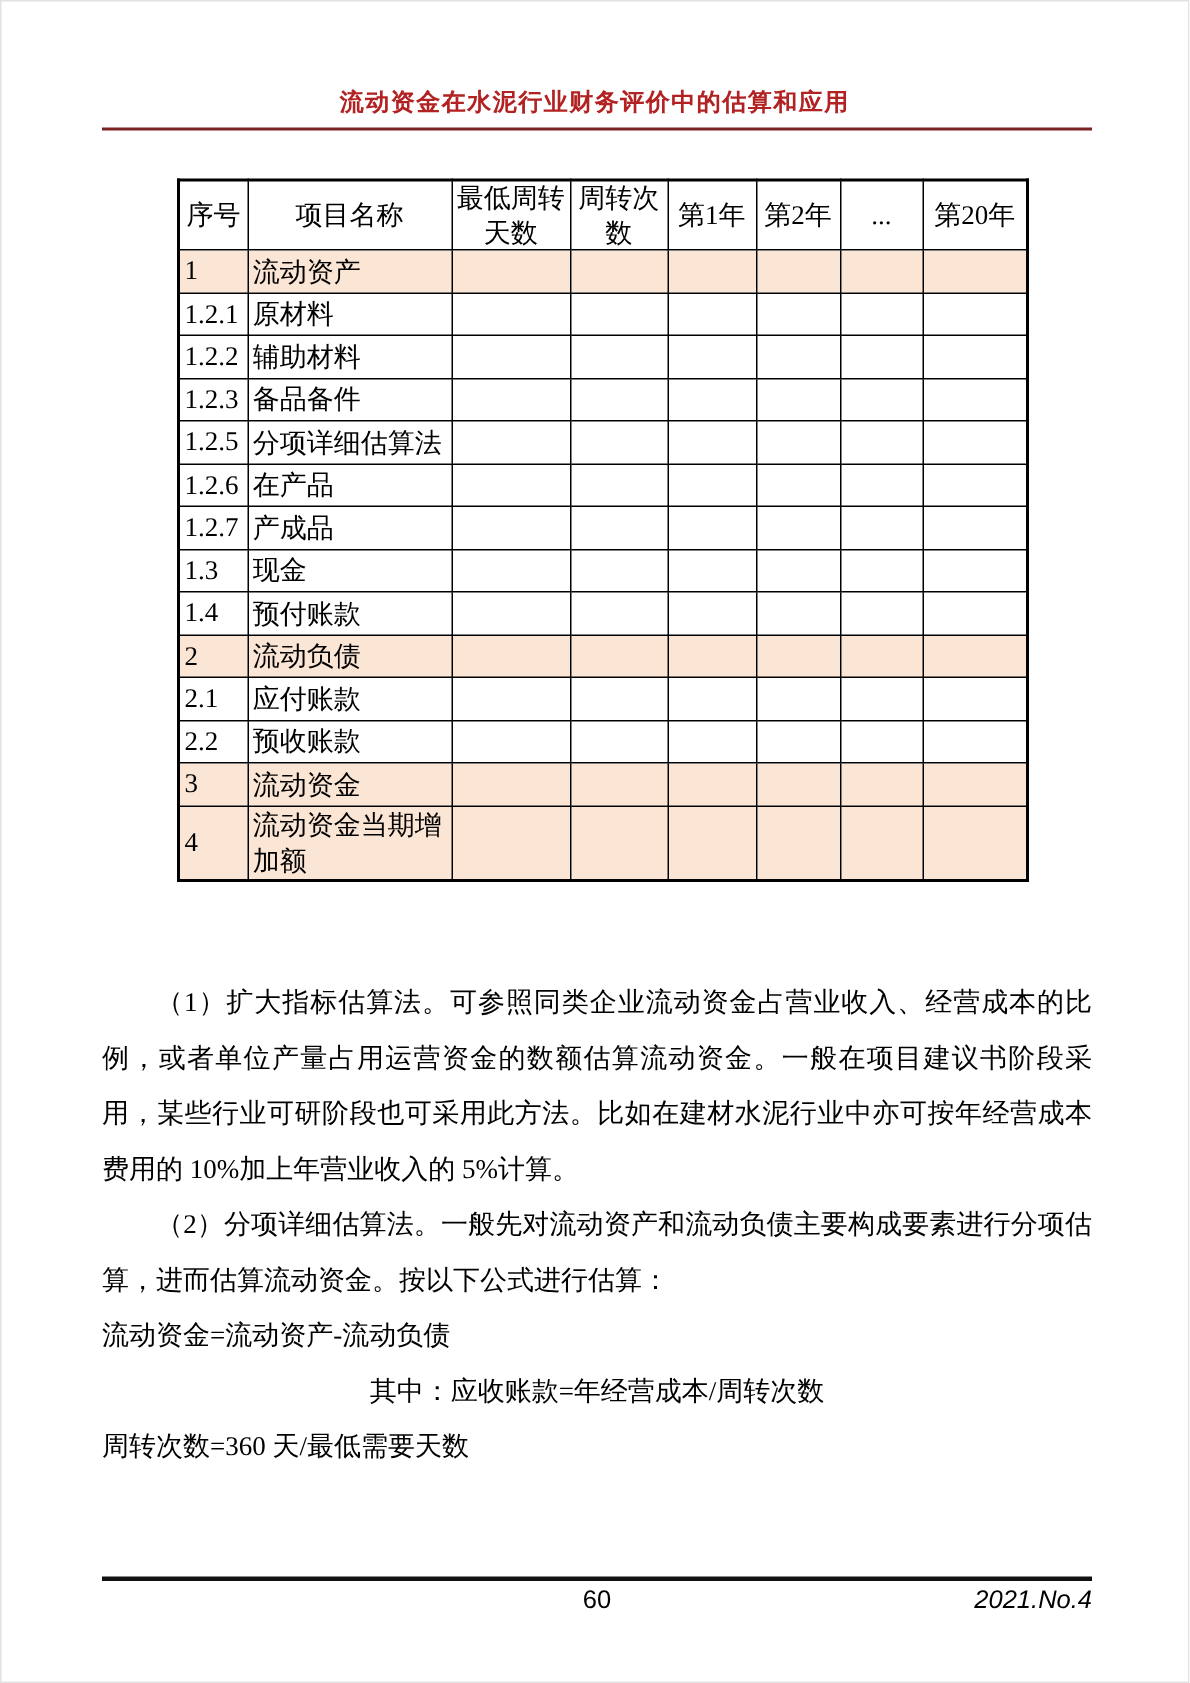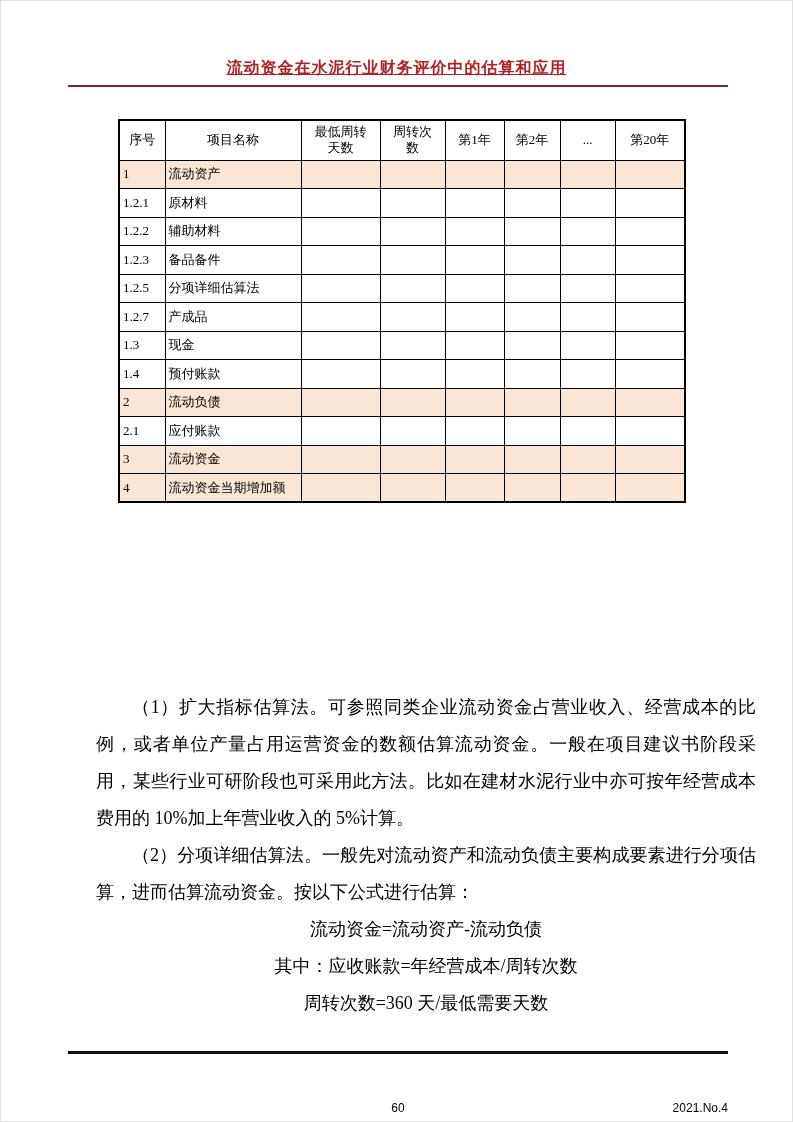--- a/index.html
+++ b/index.html
@@ -17,37 +17,36 @@
   
   .doc-title {
     position: absolute;
     top: 57px; left: 0;
     width: 100%;
     text-align: center;
     font-size: 16px;
     font-weight: bold;
     color: #b22222;
     letter-spacing: 1px;
-    text-decoration: underline;
   }
   .title-rule {
     position: absolute;
     top: 84px; left: 67px;
     width: 660px; height: 2px;
     background: #7b2222;
   }
   
   .tbl-wrap {
     position: absolute;
     top: 118px; left: 117px;
   }
   table.main {
     border-collapse: collapse;
     table-layout: fixed;
-    font-size: 13px;
+    font-size: 18px;
     border: 2px solid #000;
   }
   table.main th, table.main td {
     border: 1px solid #000;
     padding: 0 3px;
     vertical-align: middle;
     overflow: hidden;
   }
   table.main th {
     height: 40px;
@@ -55,52 +54,51 @@
     text-align: center;
     white-space: pre-line;
     line-height: 1.25;
   }
   table.main td { height: 28.5px; text-align: left; }
   td.center { text-align: center; }
   tr.hl td { background: #fbe5d5; }
   
   .bodytext {
     position: absolute;
-    top: 688px; left: 67px;
+    top: 649px; left: 67px;
     width: 660px;
     font-size: 18px;
     line-height: 37px;
     text-align: justify;
     text-justify: inter-ideograph;
-    margin-left: 28px;
   }
   .para { text-indent: 2em; }
-  .formula-center { text-align: center; }
+  .formula-center { text-align: left; }
   .formula-left  { text-align: center; }
   
   .footer-rule {
     position: absolute;
     top: 1050px; left: 67px;
     width: 660px; height: 3px;
     background: #111111;
   }
   .footer-row {
     position: absolute;
-    top: 1100px; left: 67px;
+    top: 1056px; left: 67px;
     width: 660px;
     height: 16px;
     font-family: "Liberation Sans", sans-serif;
-    font-size: 12px;
+    font-size: 17px;
   }
   .footer-page {
     position: absolute; left: 0; width: 100%;
     text-align: center;
   }
   .footer-issue {
-    position: absolute; right: 0;
+    position: absolute; right: 0; font-style: italic;
   }
 </style>
 </head>
 <body>
 
 <div class="page">
 
   <div class="doc-title">流动资金在水泥行业财务评价中的估算和应用</div>
   <div class="title-rule"></div>
 
@@ -175,20 +173,30 @@
             <td>1.2.5</td>
             <td>分项详细估算法</td>
             <td></td>
             <td></td>
             <td></td>
             <td></td>
             <td></td>
             <td></td>
           </tr>
           <tr>
+            <td>1.2.6</td>
+            <td>在产品</td>
+            <td></td>
+            <td></td>
+            <td></td>
+            <td></td>
+            <td></td>
+            <td></td>
+          </tr>
+          <tr>
             <td>1.2.7</td>
             <td>产成品</td>
             <td></td>
             <td></td>
             <td></td>
             <td></td>
             <td></td>
             <td></td>
           </tr>
           <tr>
@@ -217,20 +225,30 @@
             <td></td>
             <td></td>
             <td></td>
             <td></td>
             <td></td>
             <td></td>
           </tr>
           <tr>
             <td>2.1</td>
             <td>应付账款</td>
+            <td></td>
+            <td></td>
+            <td></td>
+            <td></td>
+            <td></td>
+            <td></td>
+          </tr>
+          <tr>
+            <td>2.2</td>
+            <td>预收账款</td>
             <td></td>
             <td></td>
             <td></td>
             <td></td>
             <td></td>
             <td></td>
           </tr>
           <tr class="hl">
             <td>3</td>
             <td>流动资金</td>

